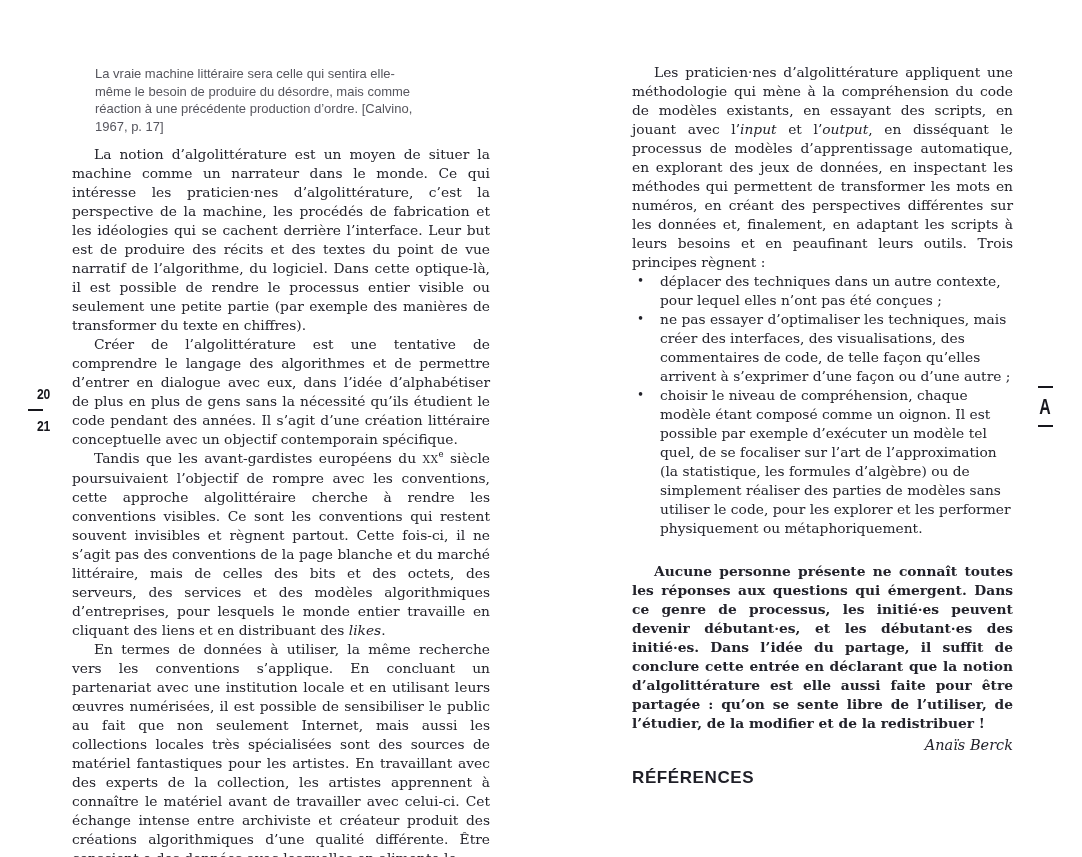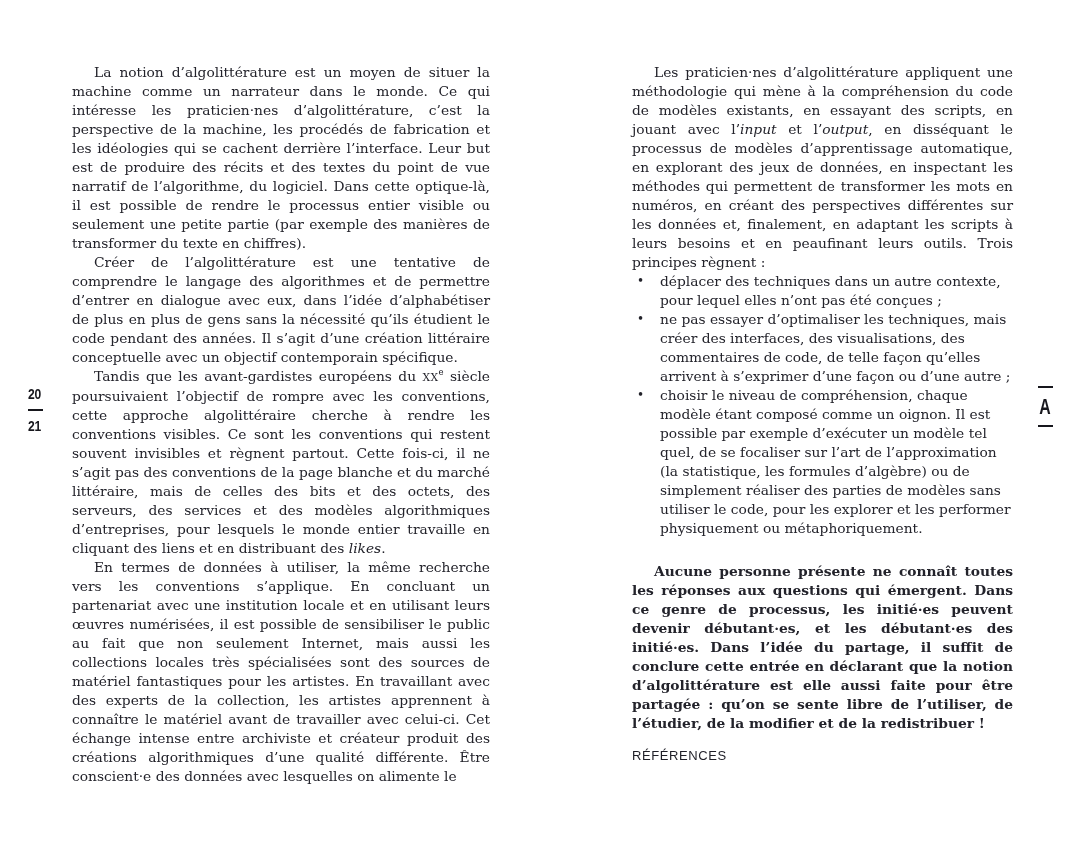--- a/index.html
+++ b/index.html
@@ -39,26 +39,26 @@
   .closing-block{margin-top:24px;font-weight:bold;}
 
   .signature{
     font-style:italic;font-size:14.5px;color:#23232b;
     text-align:right;margin-top:4px;
   }
 
   .references{margin-top:15px;}
   .ref-heading{
     font-family:"Liberation Sans","DejaVu Sans",sans-serif;
-    font-weight:400;font-size:13px;letter-spacing:0.6px;
+    font-weight:700;font-size:17px;letter-spacing:0.6px;
     color:#1f1f27;margin:0 0 4px 0;
   }
 
   .folio{
-    position:absolute;left:18px;top:385px;width:34px;text-align:center;
+    position:absolute;left:18px;top:385px;width:34px;text-align:right;
     font-family:"Liberation Sans","DejaVu Sans",sans-serif;
     font-weight:700;font-size:15.5px;color:#17171d;
   }
   .folio-num{display:inline-block;transform:scaleX(0.78);line-height:18px;}
   .folio-divider{width:15px;height:2px;background:#17171d;margin:6px auto;}
 
   .section-marker{
     position:absolute;left:1030px;top:386px;width:30px;text-align:center;color:#17171d;
   }
   .marker-dash{width:15px;height:2px;background:#17171d;margin:0 auto;}
@@ -71,20 +71,21 @@
 </head>
 <body>
 
 <div class="folio">
   <span class="folio-num">20</span>
   <div class="folio-divider"></div>
   <span class="folio-num">21</span>
 </div>
 
 <div class="page-left">
+  <div class="epigraph">La vraie machine littéraire sera celle qui sentira elle-même le besoin de produire du désordre, mais comme réaction à une précédente production d’ordre. [Calvino, 1967, p. 17]</div>
   <div>
       <p class="body-para indent"><span>La notion d’algolittérature est un moyen de situer la machine comme un narrateur dans le monde. Ce qui intéresse les praticien·nes d’algolittérature, c’est la perspective de la machine, les procédés de fabrication et les idéologies qui se cachent derrière l’interface. Leur but est de produire des récits et des textes du point de vue narratif de l’algorithme, du logiciel. Dans cette optique-là, il est possible de rendre le processus entier visible ou seulement une petite partie (par exemple des manières de transformer du texte en chiffres).</span></p>
       <p class="body-para indent"><span>Créer de l’algolittérature est une tentative de comprendre le langage des algorithmes et de permettre d’entrer en dialogue avec eux, dans l’idée d’alphabétiser de plus en plus de gens sans la nécessité qu’ils étudient le code pendant des années. Il s’agit d’une création littéraire conceptuelle avec un objectif contemporain spécifique.</span></p>
       <p class="body-para indent"><span>Tandis que les avant-gardistes européens du </span><span class="s-sc">xx</span><span class="s-sup">e</span><span> siècle poursuivaient l’objectif de rompre avec les conventions, cette approche algolittéraire cherche à rendre les conventions visibles. Ce sont les conventions qui restent souvent invisibles et règnent partout. Cette fois-ci, il ne s’agit pas des conventions de la page blanche et du marché littéraire, mais de celles des bits et des octets, des serveurs, des services et des modèles algorithmiques d’entreprises, pour lesquels le monde entier travaille en cliquant des liens et en distribuant des </span><span class="s-i">likes</span><span>.</span></p>
       <p class="body-para indent"><span>En termes de données à utiliser, la même recherche vers les conventions s’applique. En concluant un partenariat avec une institution locale et en utilisant leurs œuvres numérisées, il est possible de sensibiliser le public au fait que non seulement Internet, mais aussi les collections locales très spécialisées sont des sources de matériel fantastiques pour les artistes. En travaillant avec des experts de la collection, les artistes apprennent à connaître le matériel avant de travailler avec celui-ci. Cet échange intense entre archiviste et créateur produit des créations algorithmiques d’une qualité différente. Être conscient·e des données avec lesquelles on alimente le</span></p>
     </div>
 </div>
 
 <div class="page-right">
   <div>
@@ -100,20 +101,21 @@
         <span><span>ne pas essayer d’optimaliser les techniques, mais créer des interfaces, des visualisations, des commentaires de code, de telle façon qu’elles arrivent à s’exprimer d’une façon ou d’une autre&nbsp;;</span></span>
       </li>
       <li>
         <span class="bullet-dot">•</span>
         <span><span>choisir le niveau de compréhension, chaque modèle étant composé comme un oignon. Il est possible par exemple d’exécuter un modèle tel quel, de se focaliser sur l’art de l’approximation (la statistique, les formules d’algèbre) ou de simplement réaliser des parties de modèles sans utiliser le code, pour les explorer et les performer physiquement ou métaphoriquement.</span></span>
       </li>
     </ul>
   <div class="closing-block">
       <p class="body-para indent"><span>Aucune personne présente ne connaît toutes les réponses aux questions qui émergent. Dans ce genre de processus, les initié·es peuvent devenir débutant·es, et les débutant·es des initié·es. Dans l’idée du partage, il suffit de conclure cette entrée en déclarant que la notion d’algolittérature est elle aussi faite pour être partagée&nbsp;: qu’on se sente libre de l’utiliser, de l’étudier, de la modifier et de la redistribuer&nbsp;!</span></p>
     </div>
+  <div class="signature">Anaïs Berck</div>
   <div class="references">
     <div class="ref-heading">RÉFÉRENCES</div>
 
   </div>
 </div>
 
 <div class="section-marker">
   <div class="marker-dash"></div>
   <span class="marker-letter">A</span>
   <div class="marker-dash"></div>

